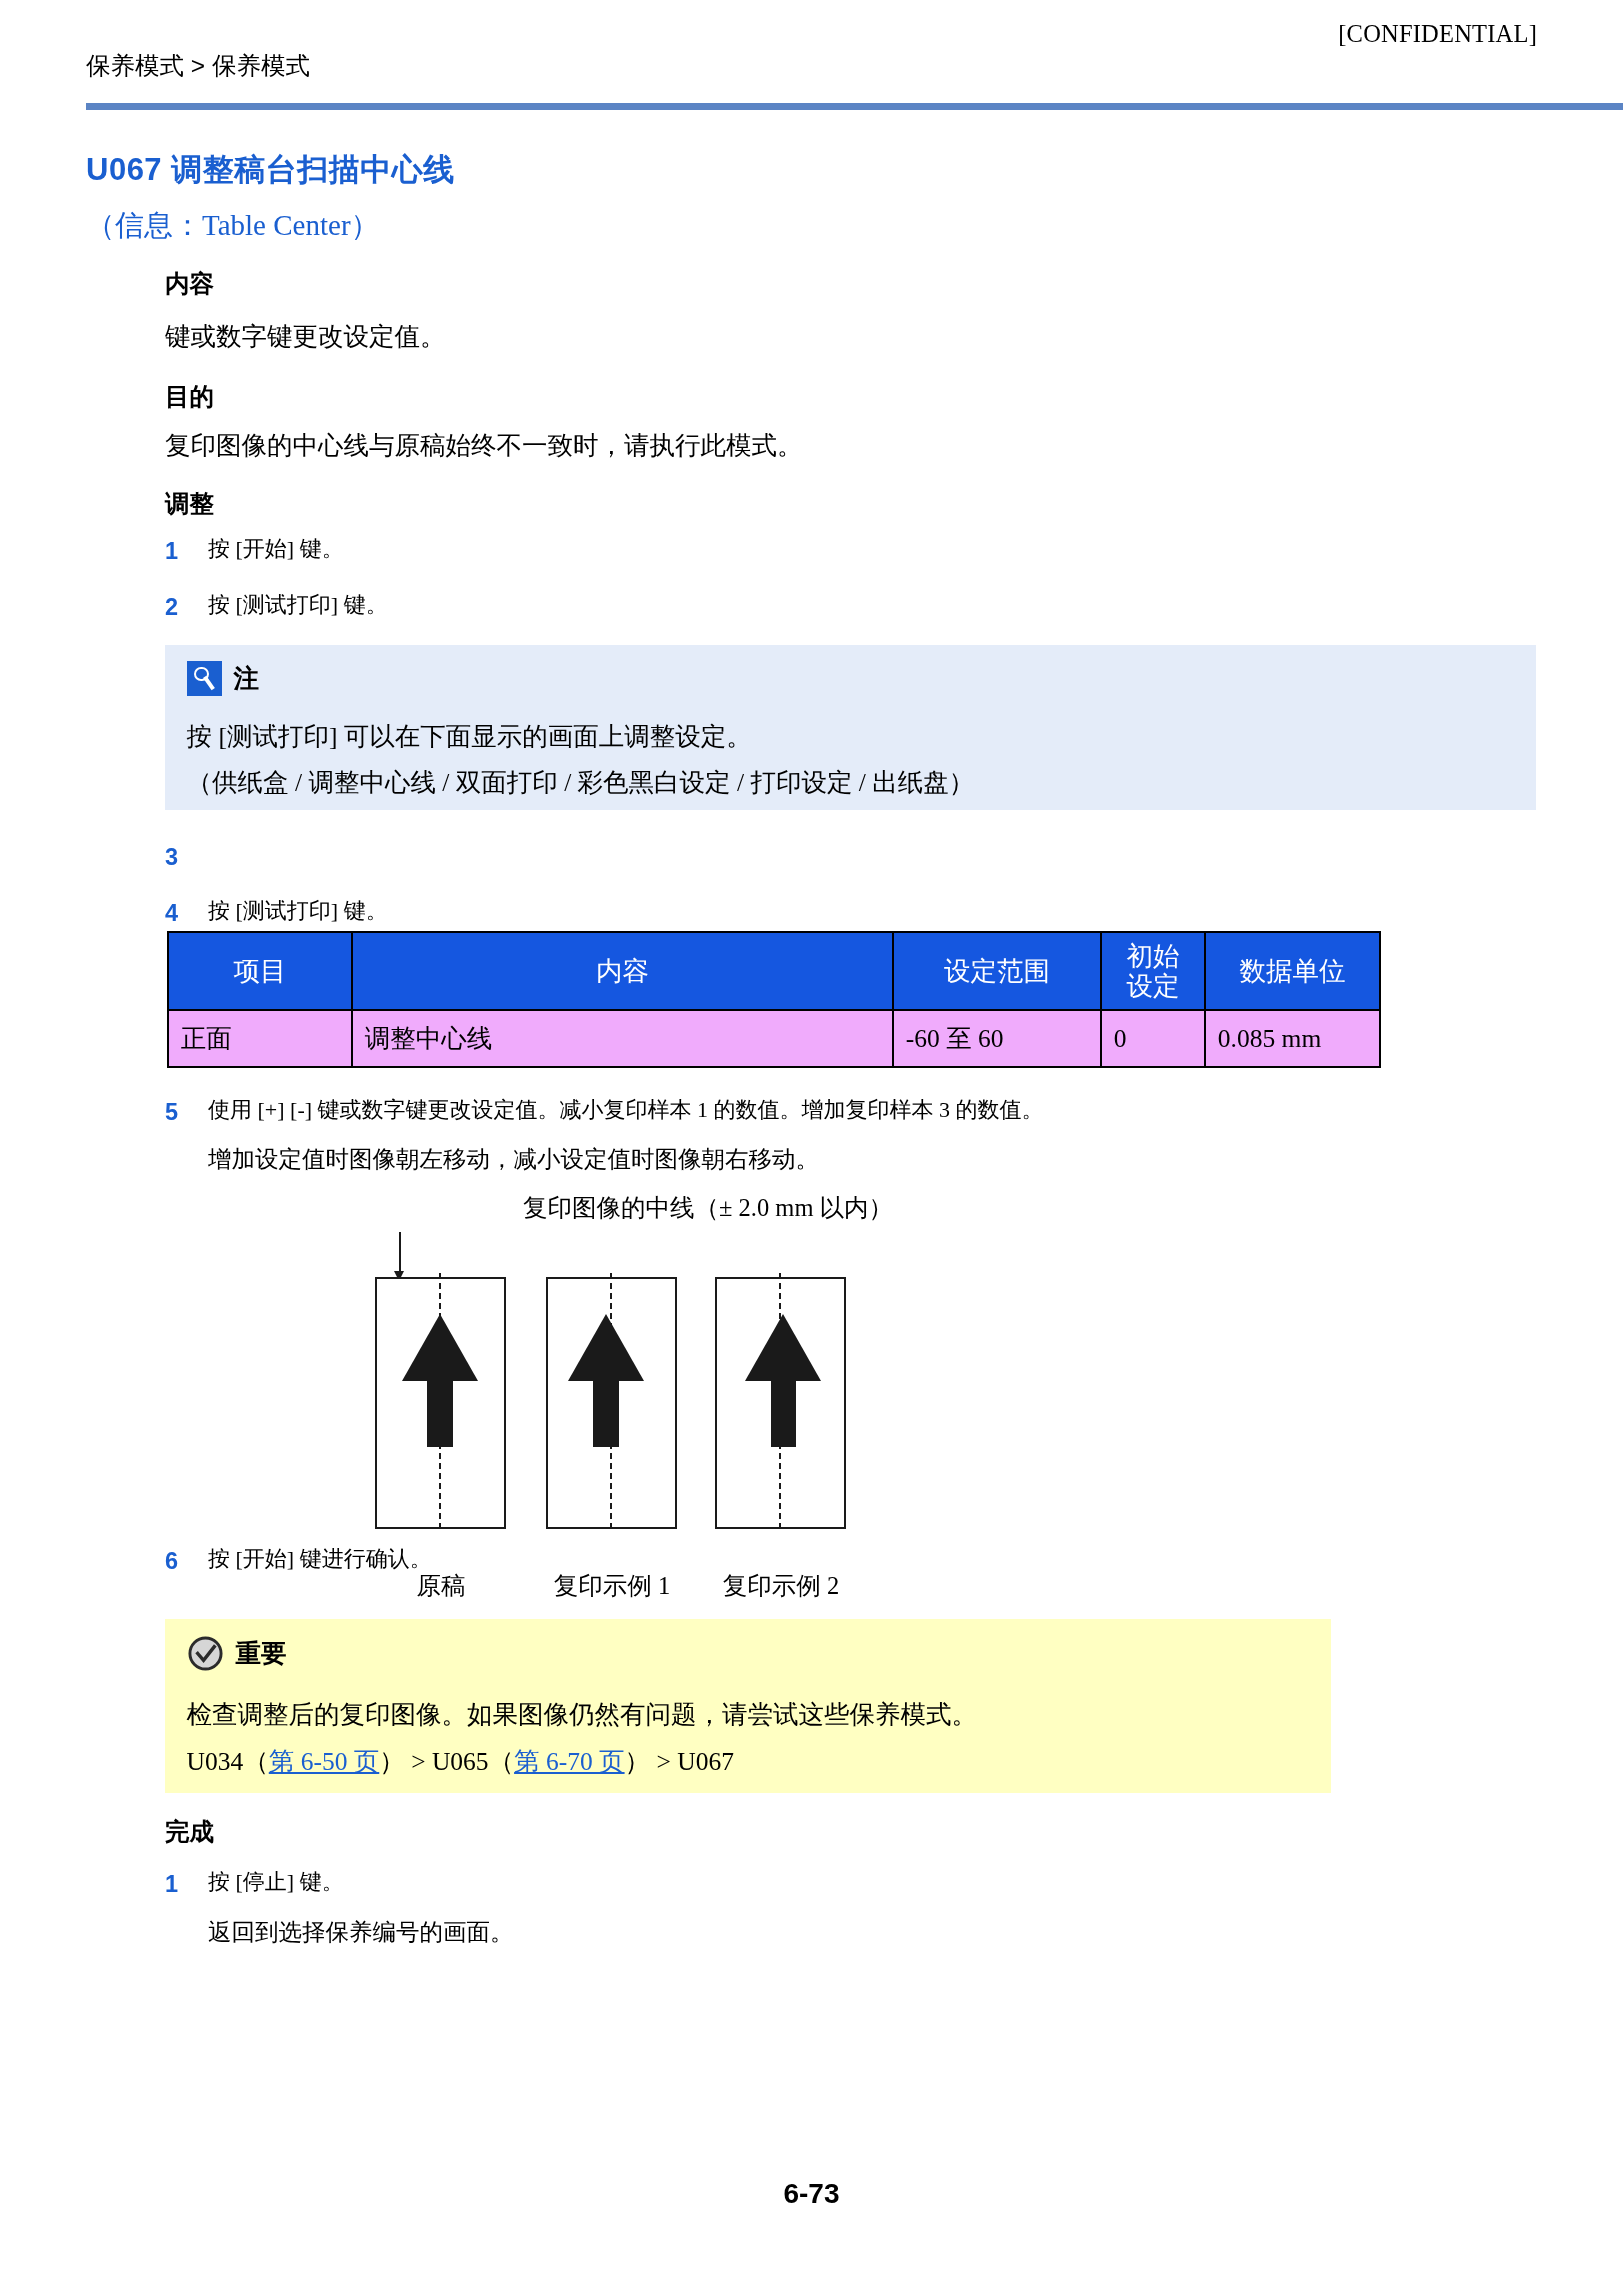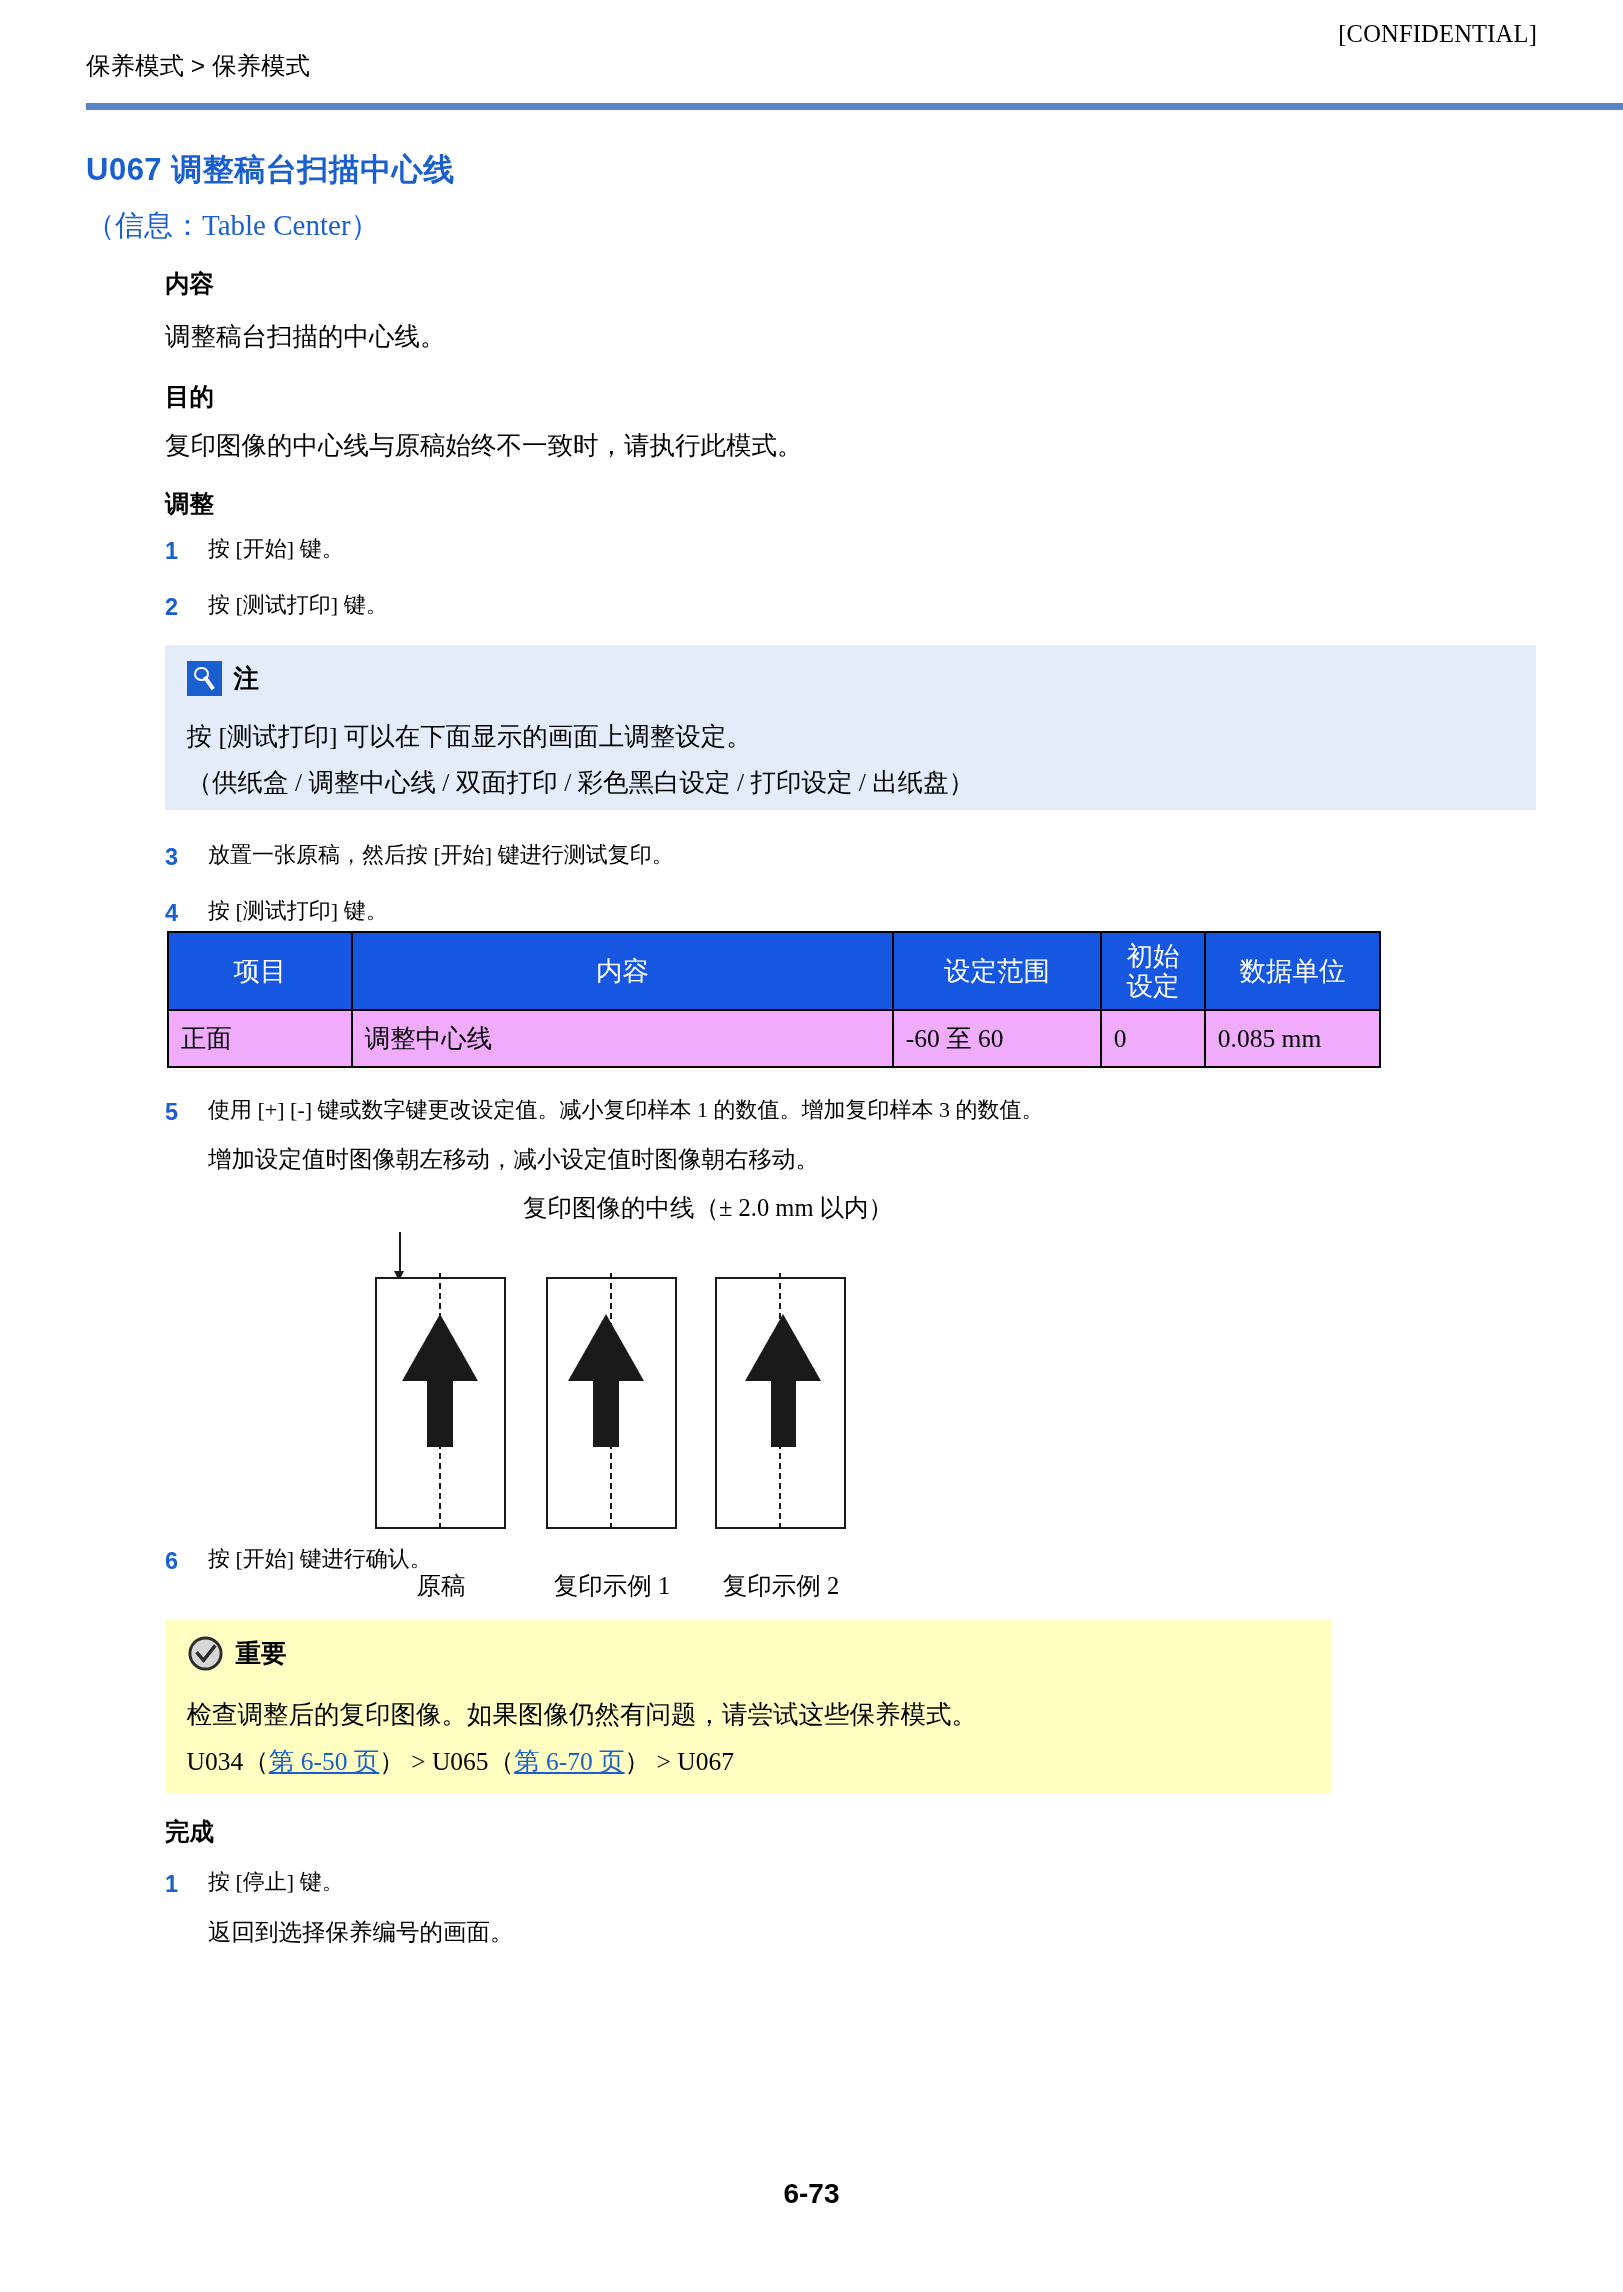--- a/index.html
+++ b/index.html
@@ -377,21 +377,21 @@
   <div class="header">
     <div class="header-confidential">[CONFIDENTIAL]</div>
     <div class="header-breadcrumb">保养模式 &gt; 保养模式</div>
   </div>
   <div class="header-rule"></div>
 
   <div class="doc-title">U067 调整稿台扫描中心线</div>
   <div class="doc-subtitle">（信息：Table Center）</div>
 
   <div class="sec-head" style="top:267px">内容</div>
-  <div class="body-text" style="top:319px">调整稿台扫描的中心线。</div>
+  <div class="body-text" style="top:319px">键或数字键更改设定值。</div>
 
   <div class="sec-head" style="top:380px">目的</div>
   <div class="body-text" style="top:428px">复印图像的中心线与原稿始终不一致时，请执行此模式。</div>
 
   <div class="sec-head" style="top:487px">调整</div>
 
   <div class="step-num" style="top:538px">1</div>
   <div class="step-text" style="top:534px">按 [开始] 键。</div>
 
   <div class="step-num" style="top:594px">2</div>
@@ -400,21 +400,20 @@
   <div class="note-box">
     <div class="note-title-row">
       <span class="note-icon"></span>
       <span class="note-title">注</span>
     </div>
     <div class="note-line" style="top:74px">按 [测试打印] 可以在下面显示的画面上调整设定。</div>
     <div class="note-line" style="top:120px">（供纸盒 / 调整中心线 / 双面打印 / 彩色黑白设定 / 打印设定 / 出纸盘）</div>
   </div>
 
   <div class="step-num" style="top:844px">3</div>
-  <div class="step-text" style="top:840px">放置一张原稿，然后按 [开始] 键进行测试复印。</div>
 
   <div class="step-num" style="top:900px">4</div>
   <div class="step-text" style="top:896px">按 [测试打印] 键。</div>
 
   <table class="spec-table">
     <thead>
       <tr>
         <th class="col-item">项目</th>
         <th class="col-desc">内容</th>
         <th class="col-range">设定范围</th>

